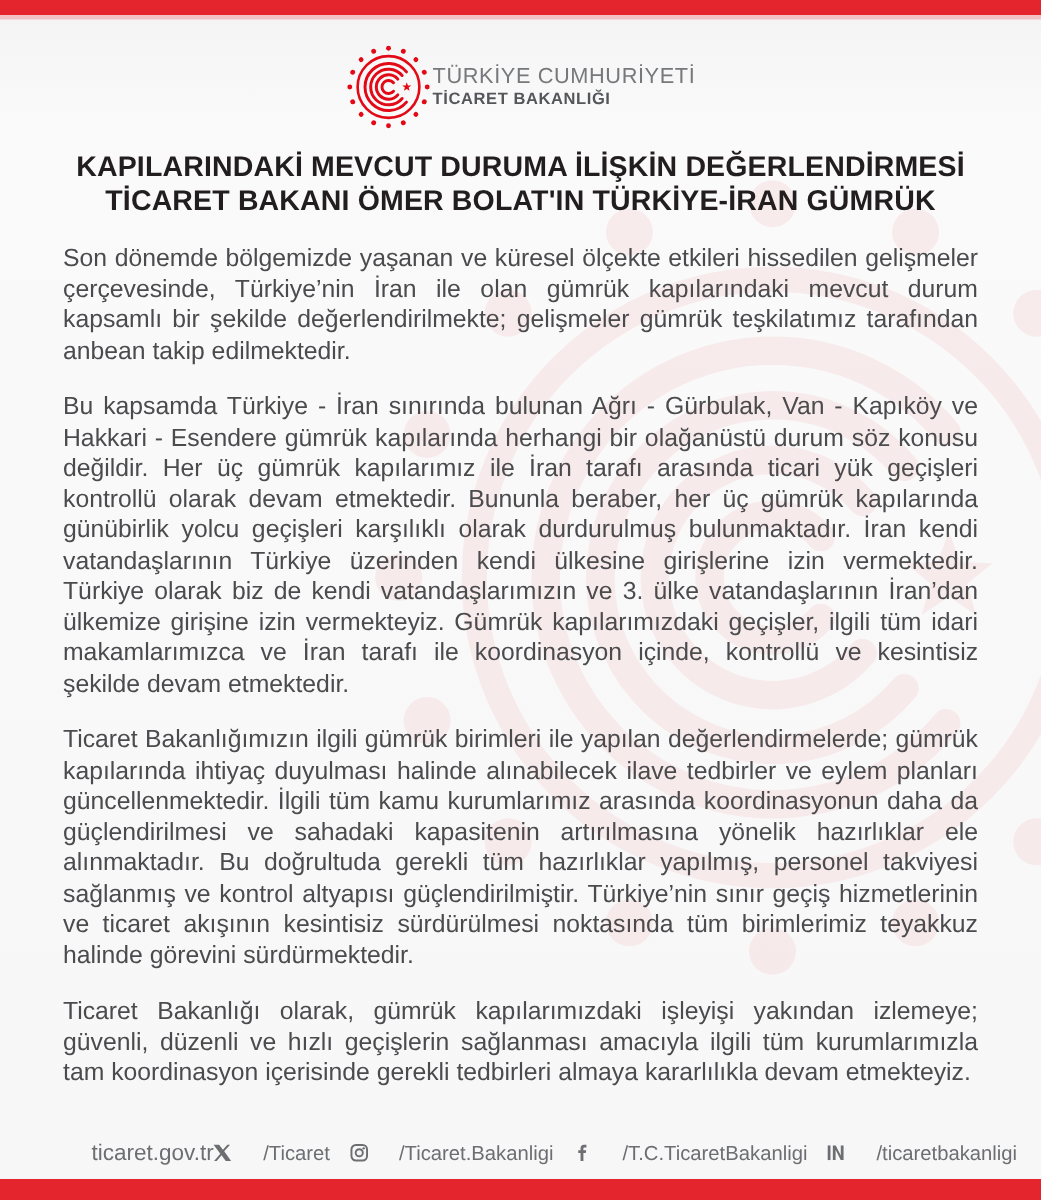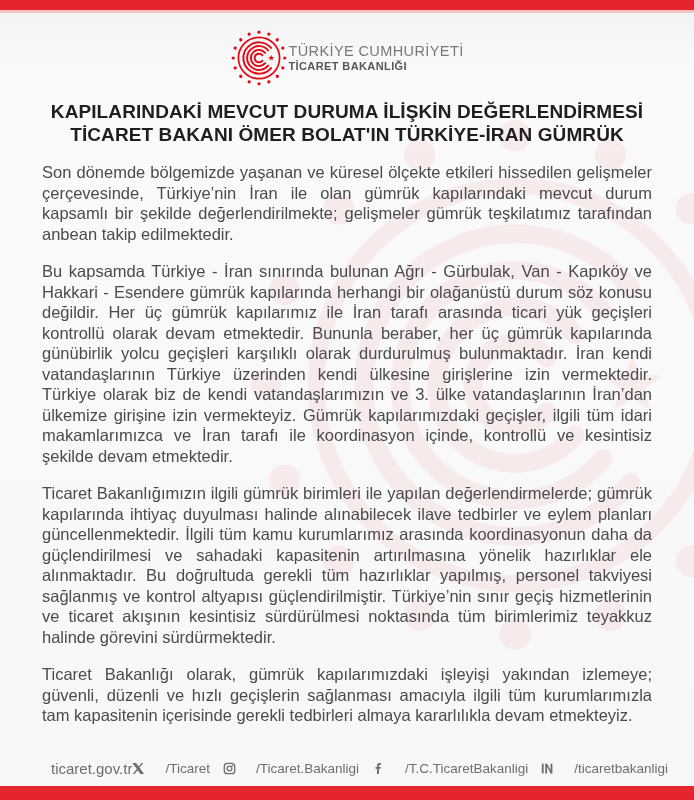--- a/index.html
+++ b/index.html
@@ -19,21 +19,21 @@
   .brand-text{display:flex;flex-direction:column;line-height:1.25;}
   .brand-l1{font-size:14.5px;color:#77787b;letter-spacing:0.4px;}
   .brand-l2{font-size:11px;font-weight:bold;color:#55565a;letter-spacing:0.4px;}
 
   .title{margin-top:13px;text-align:center;font-weight:bold;font-size:19px;line-height:23px;color:#221e1f;position:relative;letter-spacing:0.1px;}
 
   .content{position:relative;padding:16px 42px 0 42px;}
   .para{margin:0 0 17px 0;font-size:16.5px;line-height:20.5px;color:#4b4b4e;text-align:justify;}
 
   .footer{
-    position:absolute;left:6px;right:0;bottom:14px;height:36px;
+    position:absolute;left:16px;right:0;bottom:14px;height:36px;
     display:flex;align-items:center;justify-content:space-between;
     padding:0 45px;box-sizing:border-box;
   }
   .website{font-size:15px;color:#6d6e71;}
   .social{display:flex;align-items:center;gap:13px;}
   .social-item{display:flex;align-items:center;gap:20px;font-size:13.5px;color:#6d6e71;white-space:nowrap;}
   .s-icon{width:13px;height:13px;fill:#6d6e71;display:block;}
   .s-icon.stroke{fill:none;stroke:#6d6e71;}
 </style>
 </head>
@@ -93,21 +93,21 @@
 
   <div class="title">
     <div>KAPILARINDAKİ MEVCUT DURUMA İLİŞKİN DEĞERLENDİRMESİ</div>
     <div>TİCARET BAKANI ÖMER BOLAT'IN TÜRKİYE-İRAN GÜMRÜK</div>
   </div>
 
   <div class="content">
     <p class="para">Son dönemde bölgemizde yaşanan ve küresel ölçekte etkileri hissedilen gelişmeler çerçevesinde, Türkiye’nin İran ile olan gümrük kapılarındaki mevcut durum kapsamlı bir şekilde değerlendirilmekte; gelişmeler gümrük teşkilatımız tarafından anbean takip edilmektedir.</p>
     <p class="para">Bu kapsamda Türkiye - İran sınırında bulunan Ağrı - Gürbulak, Van - Kapıköy ve Hakkari - Esendere gümrük kapılarında herhangi bir olağanüstü durum söz konusu değildir. Her üç gümrük kapılarımız ile İran tarafı arasında ticari yük geçişleri kontrollü olarak devam etmektedir. Bununla beraber, her üç gümrük kapılarında günübirlik yolcu geçişleri karşılıklı olarak durdurulmuş bulunmaktadır. İran kendi vatandaşlarının Türkiye üzerinden kendi ülkesine girişlerine izin vermektedir. Türkiye olarak biz de kendi vatandaşlarımızın ve 3. ülke vatandaşlarının İran’dan ülkemize girişine izin vermekteyiz. Gümrük kapılarımızdaki geçişler, ilgili tüm idari makamlarımızca ve İran tarafı ile koordinasyon içinde, kontrollü ve kesintisiz şekilde devam etmektedir.</p>
     <p class="para">Ticaret Bakanlığımızın ilgili gümrük birimleri ile yapılan değerlendirmelerde; gümrük kapılarında ihtiyaç duyulması halinde alınabilecek ilave tedbirler ve eylem planları güncellenmektedir. İlgili tüm kamu kurumlarımız arasında koordinasyonun daha da güçlendirilmesi ve sahadaki kapasitenin artırılmasına yönelik hazırlıklar ele alınmaktadır. Bu doğrultuda gerekli tüm hazırlıklar yapılmış, personel takviyesi sağlanmış ve kontrol altyapısı güçlendirilmiştir. Türkiye’nin sınır geçiş hizmetlerinin ve ticaret akışının kesintisiz sürdürülmesi noktasında tüm birimlerimiz teyakkuz halinde görevini sürdürmektedir.</p>
-    <p class="para">Ticaret Bakanlığı olarak, gümrük kapılarımızdaki işleyişi yakından izlemeye; güvenli, düzenli ve hızlı geçişlerin sağlanması amacıyla ilgili tüm kurumlarımızla tam kapasitenin içerisinde gerekli tedbirleri almaya kararlılıkla devam etmekteyiz.</p>
+    <p class="para">Ticaret Bakanlığı olarak, gümrük kapılarımızdaki işleyişi yakından izlemeye; güvenli, düzenli ve hızlı geçişlerin sağlanması amacıyla ilgili tüm kurumlarımızla tam koordinasyon içerisinde gerekli tedbirleri almaya kararlılıkla devam etmekteyiz.</p>
   </div>
 
   <div class="footer">
     <span class="website">ticaret.gov.tr</span>
     <div class="social">
 
       <span class="social-item">
         <svg class="s-icon" viewBox="0 0 24 24">
           <path d="M17.7 2H21l-7.2 8.3L22.3 22h-6.6l-5.2-6.8L4.6 22H1.3l7.7-8.9L0.7 2h6.8l4.7 6.2L17.7 2z"></path>
         </svg>

